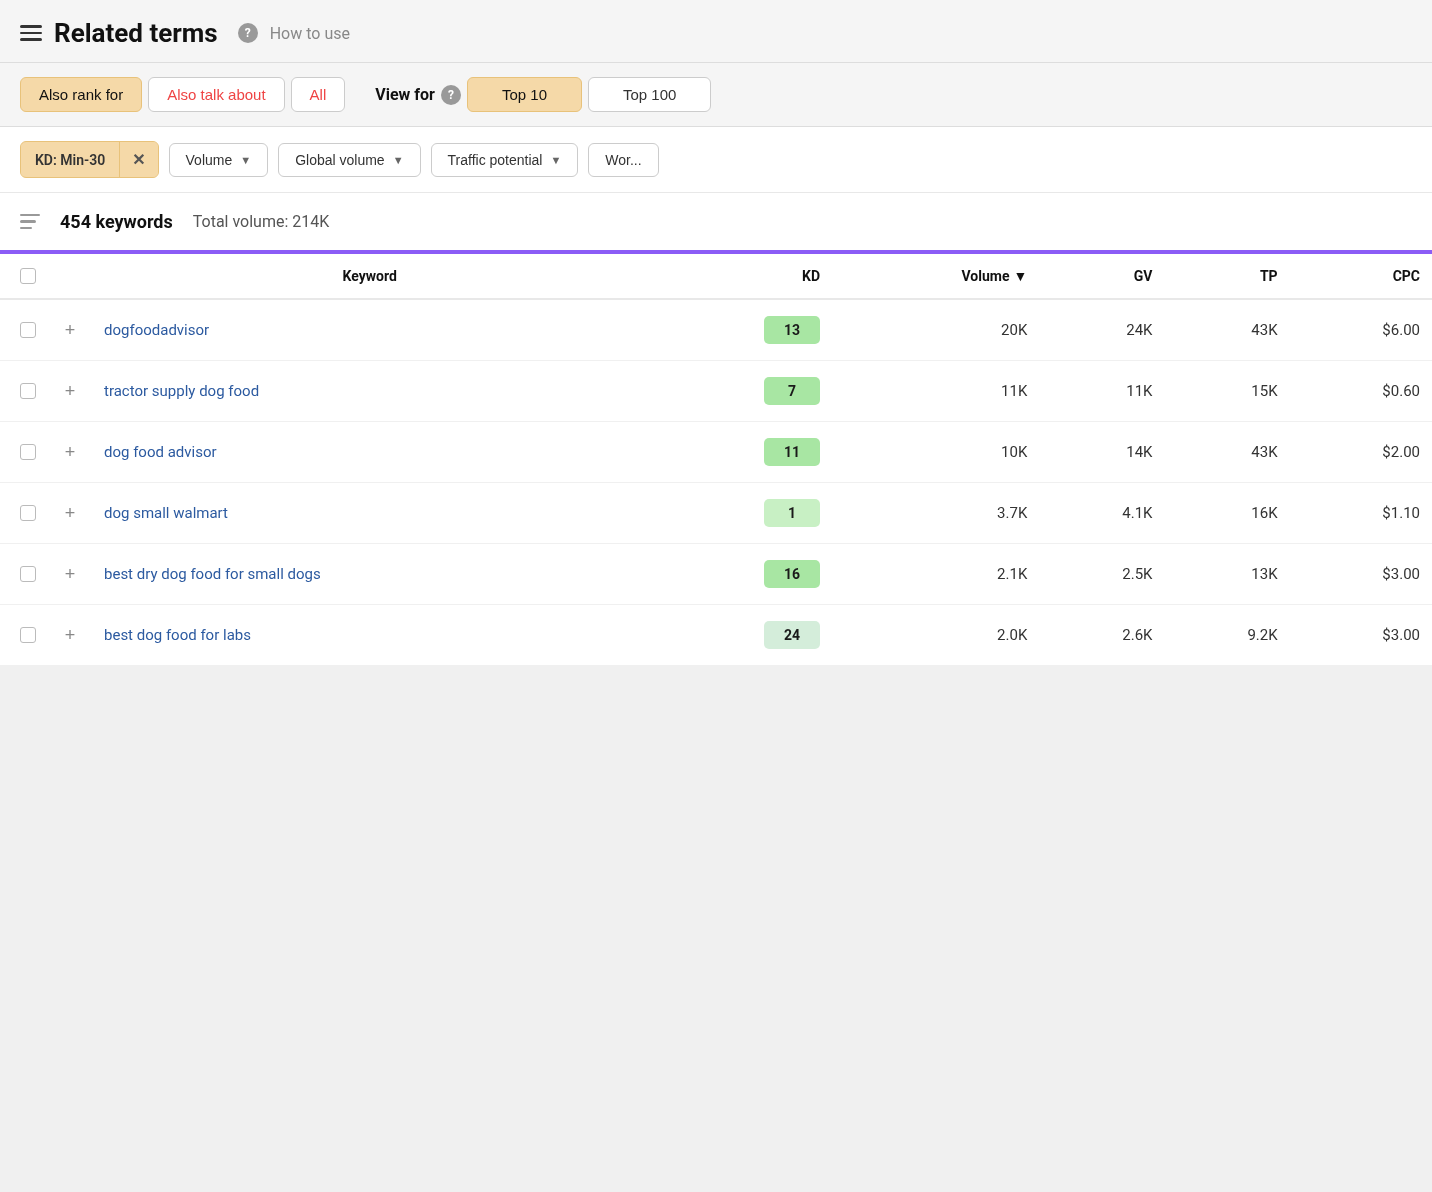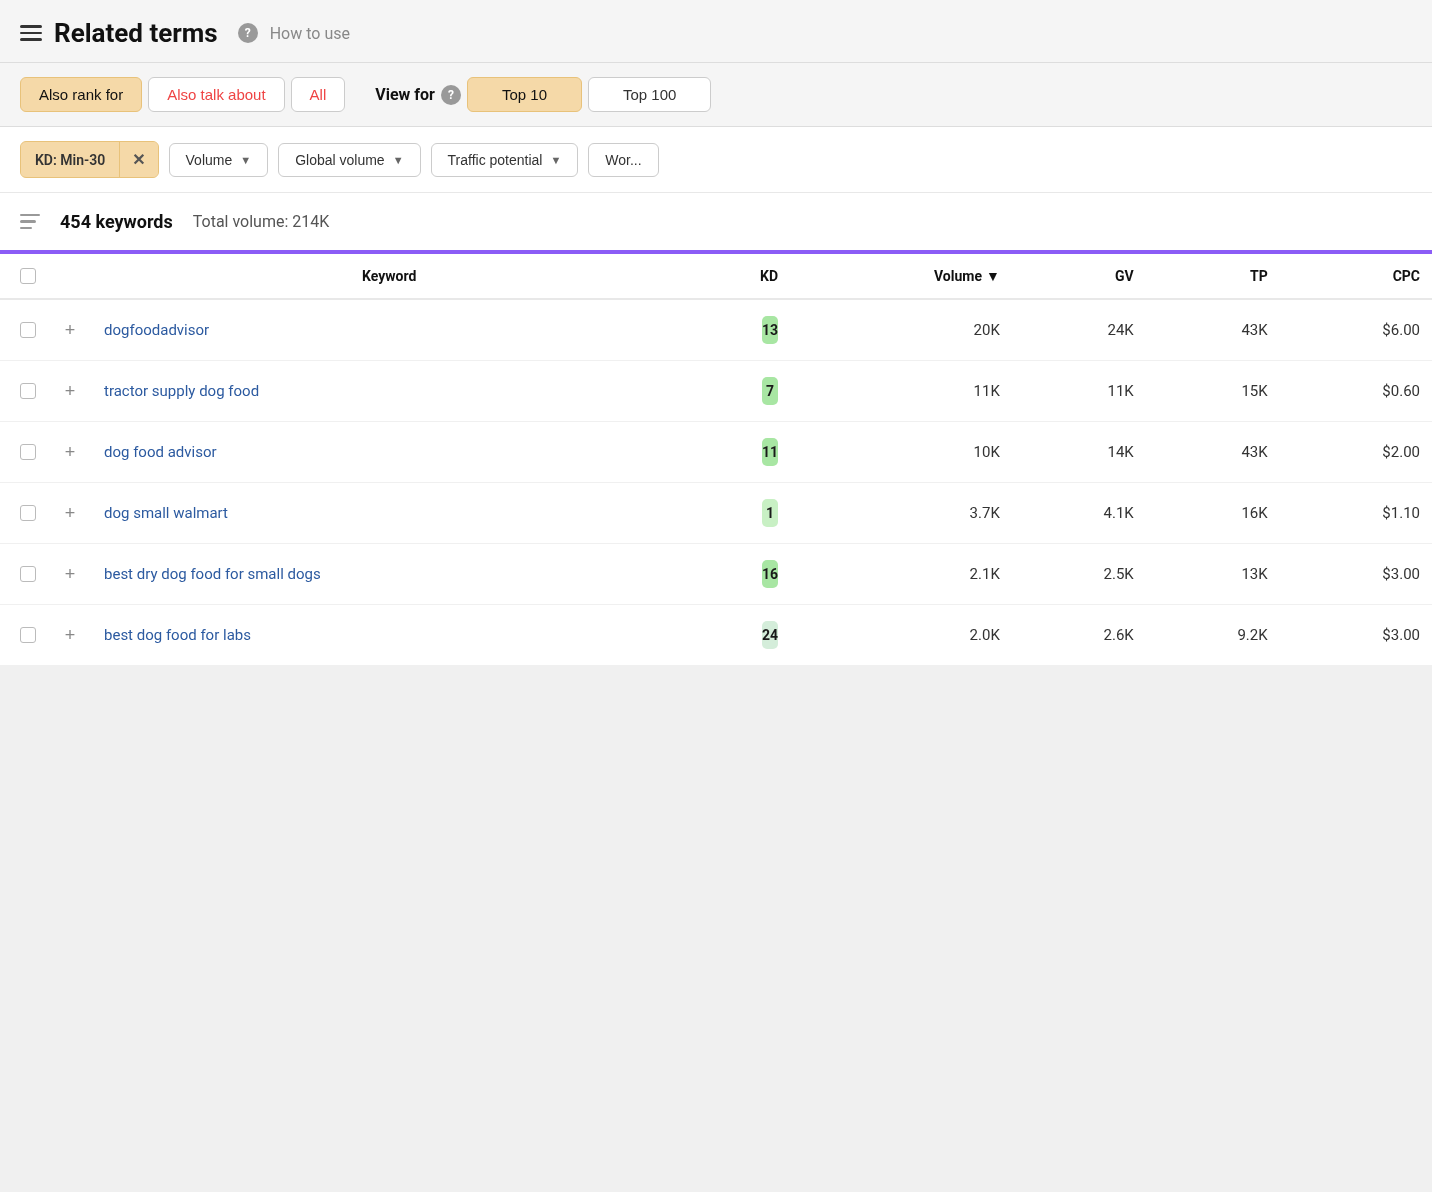--- a/index.html
+++ b/index.html
@@ -259,21 +259,21 @@
     .keyword-link {
       color: #2c5aa0;
       text-decoration: none;
       font-size: 15px;
     }
 
     .kd-badge {
       display: inline-flex;
       align-items: center;
       justify-content: center;
-      width: 16px;
+      width: 56px;
       height: 28px;
       border-radius: 5px;
       font-size: 14px;
       font-weight: 700;
       color: #1a1a1a;
     }
     .kd-low { background: #a8e6a3; }
     .kd-very-low { background: #c8f0c4; }
     .kd-medium-low { background: #d4edda; }
 

